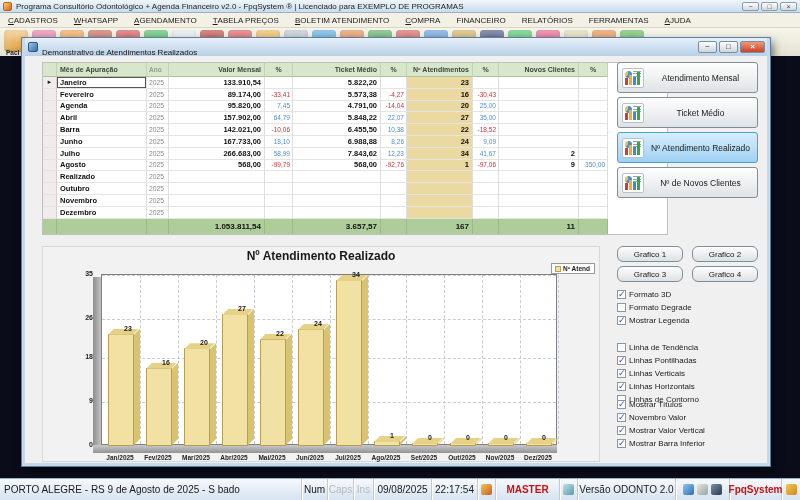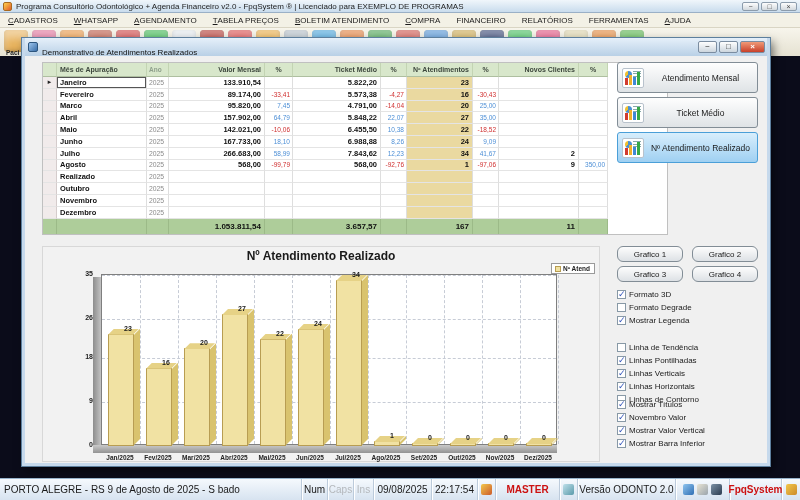--- a/index.html
+++ b/index.html
@@ -230,21 +230,21 @@
           <div class="cell drow c-ano">2025</div>
           <div class="cell drow c-num">89.174,00</div>
           <div class="cell drow c-pct neg">-33,41</div>
           <div class="cell drow c-num">5.573,38</div>
           <div class="cell drow c-pct neg">-4,27</div>
           <div class="cell drow c-num bg-khaki">16</div>
           <div class="cell drow c-pct neg">-30,43</div>
           <div class="cell drow c-num"></div>
           <div class="cell drow c-pct"></div>
           <div class="cell sel-cell drow"></div>
-          <div class="cell drow c-month">Marco</div>
+          <div class="cell drow c-month">Agenda</div>
           <div class="cell drow c-ano">2025</div>
           <div class="cell drow c-num">95.820,00</div>
           <div class="cell drow c-pct pos">7,45</div>
           <div class="cell drow c-num">4.791,00</div>
           <div class="cell drow c-pct neg">-14,04</div>
           <div class="cell drow c-num bg-khaki">20</div>
           <div class="cell drow c-pct pos">25,00</div>
           <div class="cell drow c-num"></div>
           <div class="cell drow c-pct"></div>
           <div class="cell sel-cell drow"></div>
@@ -252,21 +252,21 @@
           <div class="cell drow c-ano">2025</div>
           <div class="cell drow c-num">157.902,00</div>
           <div class="cell drow c-pct pos">64,79</div>
           <div class="cell drow c-num">5.848,22</div>
           <div class="cell drow c-pct pos">22,07</div>
           <div class="cell drow c-num bg-khaki">27</div>
           <div class="cell drow c-pct pos">35,00</div>
           <div class="cell drow c-num"></div>
           <div class="cell drow c-pct"></div>
           <div class="cell sel-cell drow"></div>
-          <div class="cell drow c-month">Maio</div>
+          <div class="cell drow c-month">Barra</div>
           <div class="cell drow c-ano">2025</div>
           <div class="cell drow c-num">142.021,00</div>
           <div class="cell drow c-pct neg">-10,06</div>
           <div class="cell drow c-num">6.455,50</div>
           <div class="cell drow c-pct pos">10,38</div>
           <div class="cell drow c-num bg-khaki">22</div>
           <div class="cell drow c-pct neg">-18,52</div>
           <div class="cell drow c-num"></div>
           <div class="cell drow c-pct"></div>
           <div class="cell sel-cell drow"></div>
@@ -455,20 +455,31 @@
           <div class="sb-icon">
             <div class="pie"></div>
             <div class="dots"></div>
             <div class="b1"></div>
             <div class="b2"></div>
             <div class="b3"></div>
             <div class="b4"></div>
           </div>
           <div class="lbl">Nº Atendimento Realizado</div>
         </div>
+        <div class="side-btn" style="top: 111px;">
+          <div class="sb-icon">
+            <div class="pie"></div>
+            <div class="dots"></div>
+            <div class="b1"></div>
+            <div class="b2"></div>
+            <div class="b3"></div>
+            <div class="b4"></div>
+          </div>
+          <div class="lbl">Nº de Novos Clientes</div>
+        </div>
         <div class="gbtn" style="left: 592px; top: 190px;">Grafico 1</div>
         <div class="gbtn" style="left: 667px; top: 190px;">Grafico 2</div>
         <div class="gbtn" style="left: 592px; top: 210px;">Grafico 3</div>
         <div class="gbtn" style="left: 667px; top: 210px;">Grafico 4</div>
         <div class="chk-row" style="top: 232px;">
           <div class="chk-box on"></div>
           <div class="chk-lbl">Formato 3D</div>
         </div>
         <div class="chk-row" style="top: 245px;">
           <div class="chk-box"></div>

